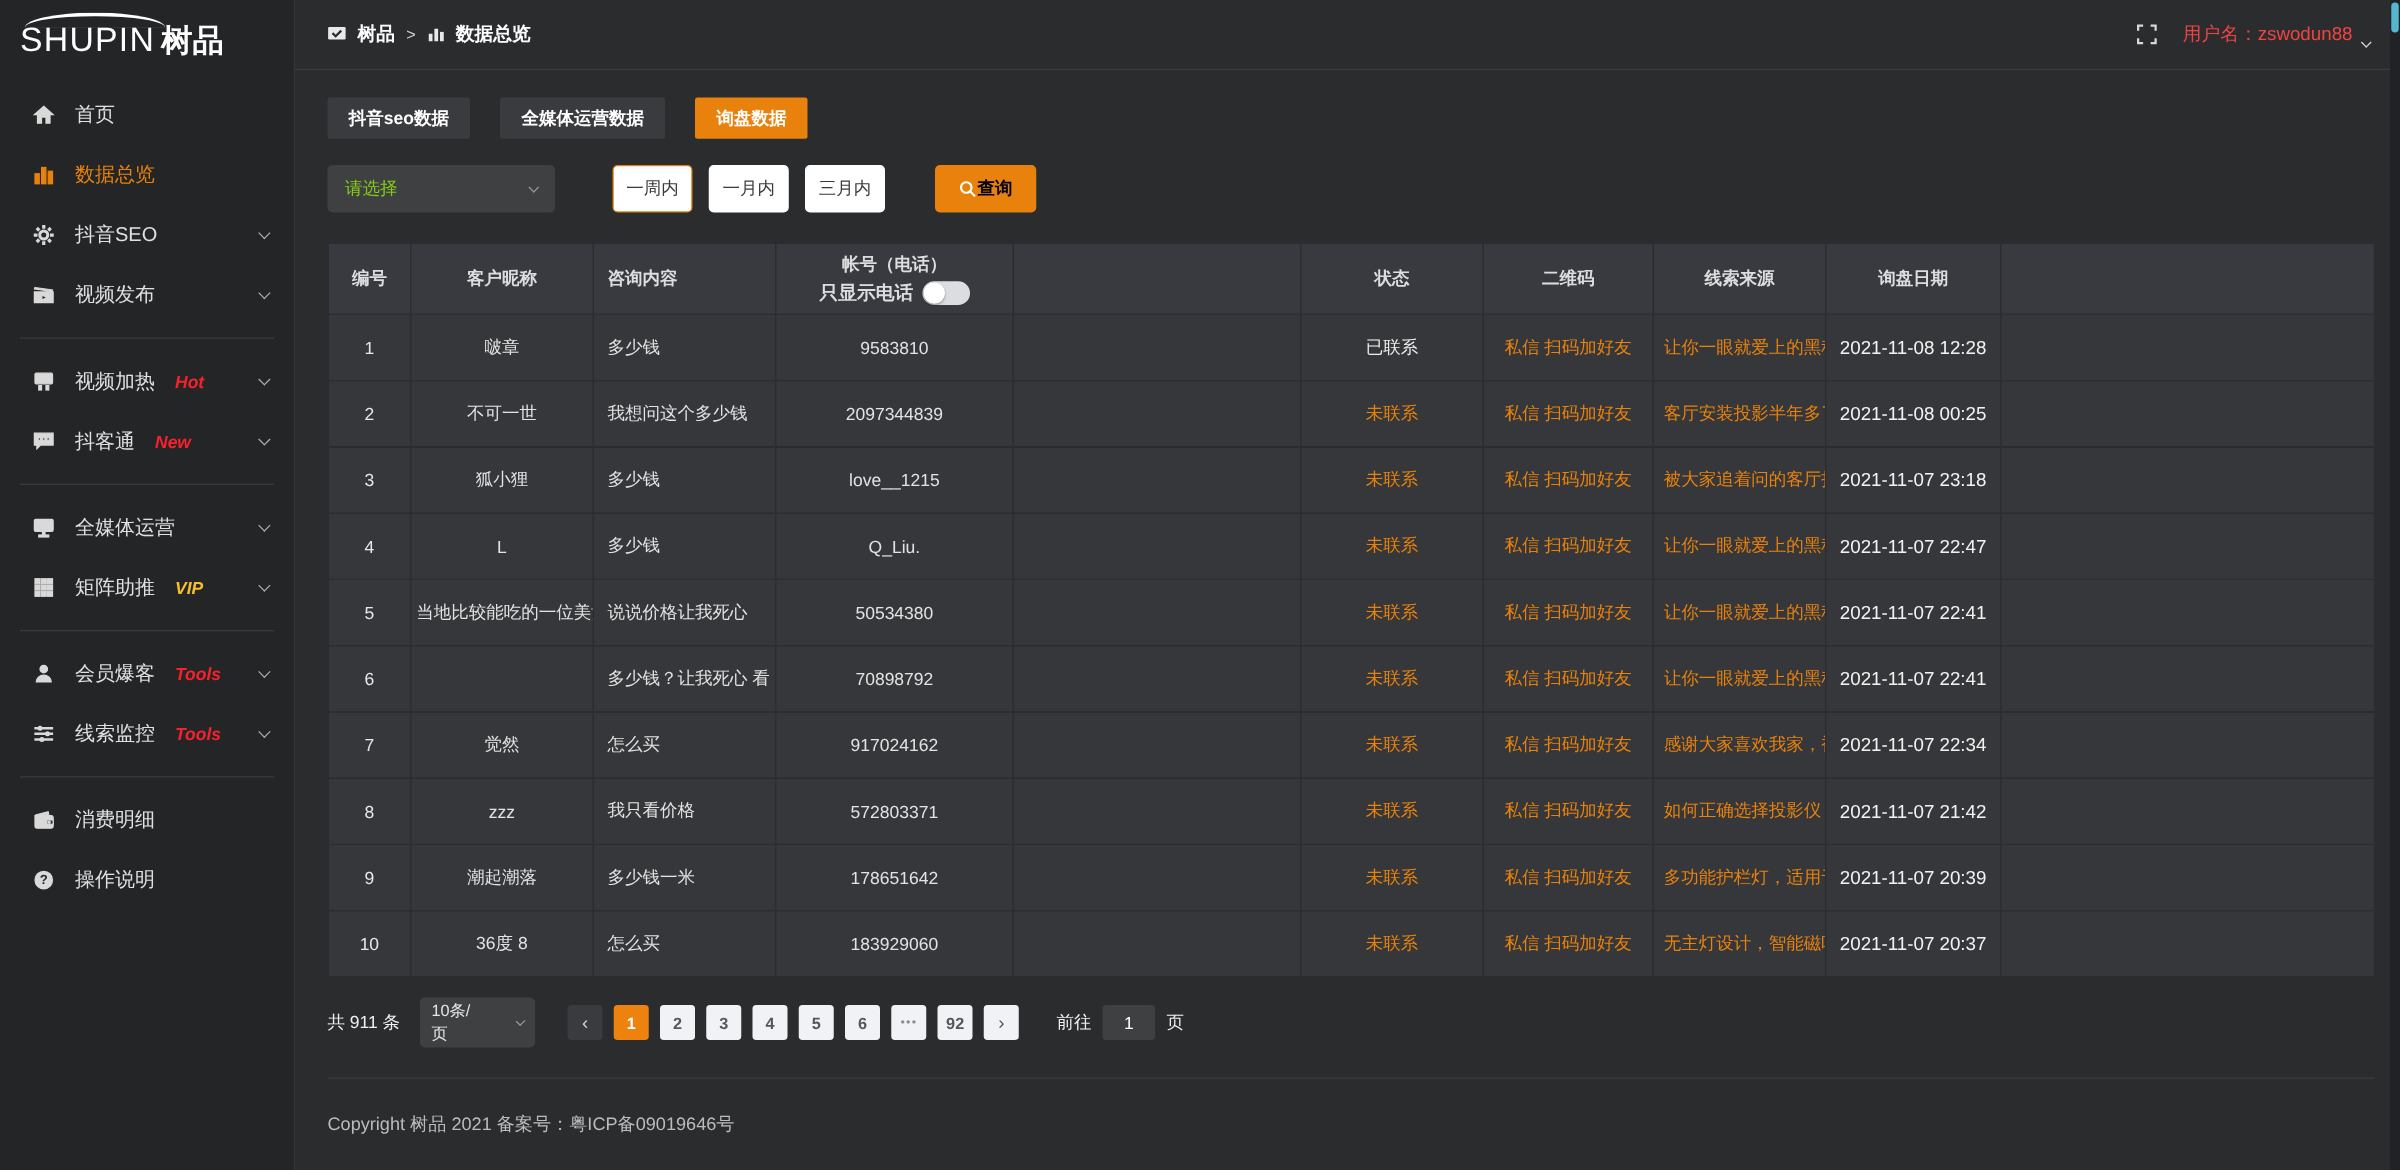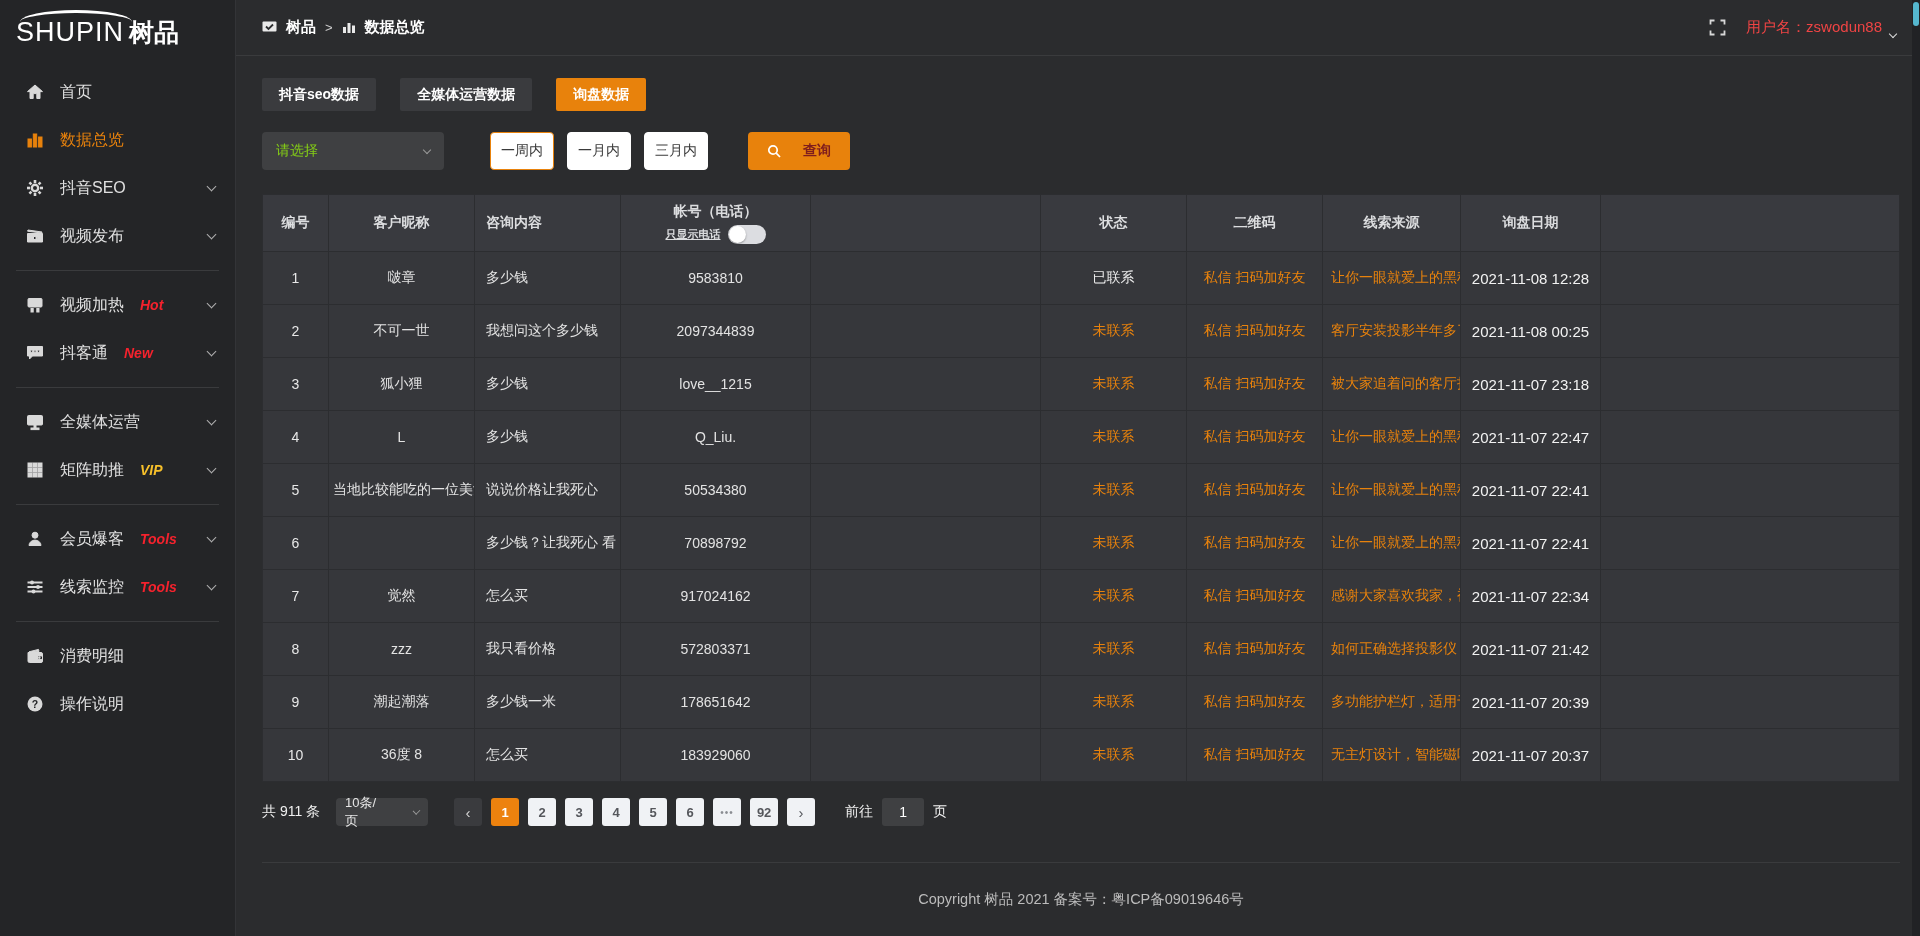--- a/index.html
+++ b/index.html
@@ -55,61 +55,61 @@
 
   .filter-row { margin-top:21px; display:flex; align-items:center; }
   .fselect { width:182px; height:38px; background:#3f4042; border-radius:4px; display:flex;
              align-items:center; padding:0 14px; color:#84cc16; font-size:14px; cursor:pointer; }
   .fselect .chev-sm { margin-left:auto; border-color:#9a9a9a; }
   .range-btn { width:64px; height:38px; background:#fff; color:#3a3a3a; font-size:14px;
                border-radius:4px; display:flex; align-items:center; justify-content:center;
                margin-left:13px; border:1px solid #fff; cursor:pointer; }
   .range-btn.first { margin-left:46px; }
   .range-btn.active { border:1.5px solid #e8820c; }
-  .search-btn { height:38px; padding:0 19px; background:#e8820c; color:#7f1d1d; border:none;
-                border-radius:4px; margin-left:40px; display:flex; align-items:center; gap:22px;
+  .search-btn { height:38px; padding:0 19px; background:#e8820c; color:#000000; border:none;
+                border-radius:4px; margin-left:40px; display:flex; align-items:center; gap:1px;
                 font-size:14px; font-weight:bold; cursor:pointer; }
 
   
   table.data-table { margin-top:24px; border-collapse:collapse; width:100%; table-layout:fixed; }
   .data-table th, .data-table td { border:1px solid #2c2d30; background:#36373b; height:53px;
         text-align:center; font-size:14px; padding:0 4px; overflow:hidden; white-space:nowrap; }
   .data-table thead th { background:#393a3f; color:#dcdddf; height:57px; font-weight:bold; }
   .data-table th.h-content, .data-table td.c-content { text-align:left; padding-left:11px;margin-left:46px; }
   .data-table td.c-source { text-align:left; padding-left:8px; color:#e8820c; }
   .data-table td.c-qr { color:#e8820c; cursor:pointer; }
   .data-table td.c-status { color:#e8820c; }
   .data-table td.c-status.st-contacted { color:#ececec; }
   .data-table td.c-date { color:#f2f2f2; font-size:15px; }
   .data-table td.c-no { color:#e8e8e8; }
-  .toggle-line { display:flex; align-items:center; justify-content:center; margin-top:4px; font-size:11px;text-decoration:underline; }
+  .toggle-line { display:flex; align-items:center; justify-content:center; margin-top:4px; font-size:15px; }
   .switch { width:38px; height:19px; border-radius:10px; background:#dcdde1; position:relative;
             display:inline-block; margin-left:7px; cursor:pointer; }
   .switch::after { content:""; position:absolute; left:1px; top:1px; width:17px; height:17px;
             border-radius:50%; background:#fff; box-shadow:0 1px 2px rgba(0,0,0,.35); }
 
   
   .pager { margin-top:16px; display:flex; align-items:center; font-size:14px; color:#f0f0f0; }
-  .psize { width:92px; height:28px; background:#3f4042; border-radius:4px; display:flex;
+  .psize { width:92px; height:40px; background:#3f4042; border-radius:4px; display:flex;
            align-items:center; padding:0 9px; color:#e6e6e6; font-size:13px; margin-left:16px; cursor:pointer;gap:33px; }
   .psize .chev-sm { margin-left:auto; border-color:#9a9a9a; }
   .pbtn { min-width:28px; height:28px; border-radius:3px; display:flex; align-items:center;
           justify-content:center; font-size:13px; cursor:pointer; margin-left:9px; padding:0 4px; }
   .pbtn.nav-prev { background:#3a3b3e; color:#d5d5d5; margin-left:26px; font-size:15px; }
   .pbtn.page { background:#f0f2f5; color:#55575c; font-weight:bold; }
   .pbtn.page.active { background:#ed820e; color:#fff; }
   .pbtn.nav-next { background:#f0f2f5; color:#55575c; font-size:15px; }
   .pbtn.dots { background:#f0f2f5; color:#8a8d92; letter-spacing:1px; font-size:10px; }
   .goto-label { margin-left:30px; }
   .goto-input { width:42px; height:28px; background:#3f4042; border:none; border-radius:3px;
                 color:#fff; text-align:center; margin:0 9px; font-size:14px; font-family:inherit; }
   .goto-suffix { }
 
   
-  .footer { margin-top:36px; border-top:1px solid #3a3b3d; padding-top:27px; text-align:center;
+  .footer { margin-top:24px; border-top:1px solid #3a3b3d; padding-top:27px; text-align:left;
             color:#bcbcbc; font-size:14.5px; }
 
   
   .scrollbar { position:absolute; right:0; top:0; width:8px; height:936px; background:#212225; }
   .scroll-thumb { position:absolute; top:2px; right:1px; width:6px; height:24px;
                   background:#55b7cf; border-radius:3px; }
 
   .ico { display:inline-flex; align-items:center; }
 </style>
 </head>

